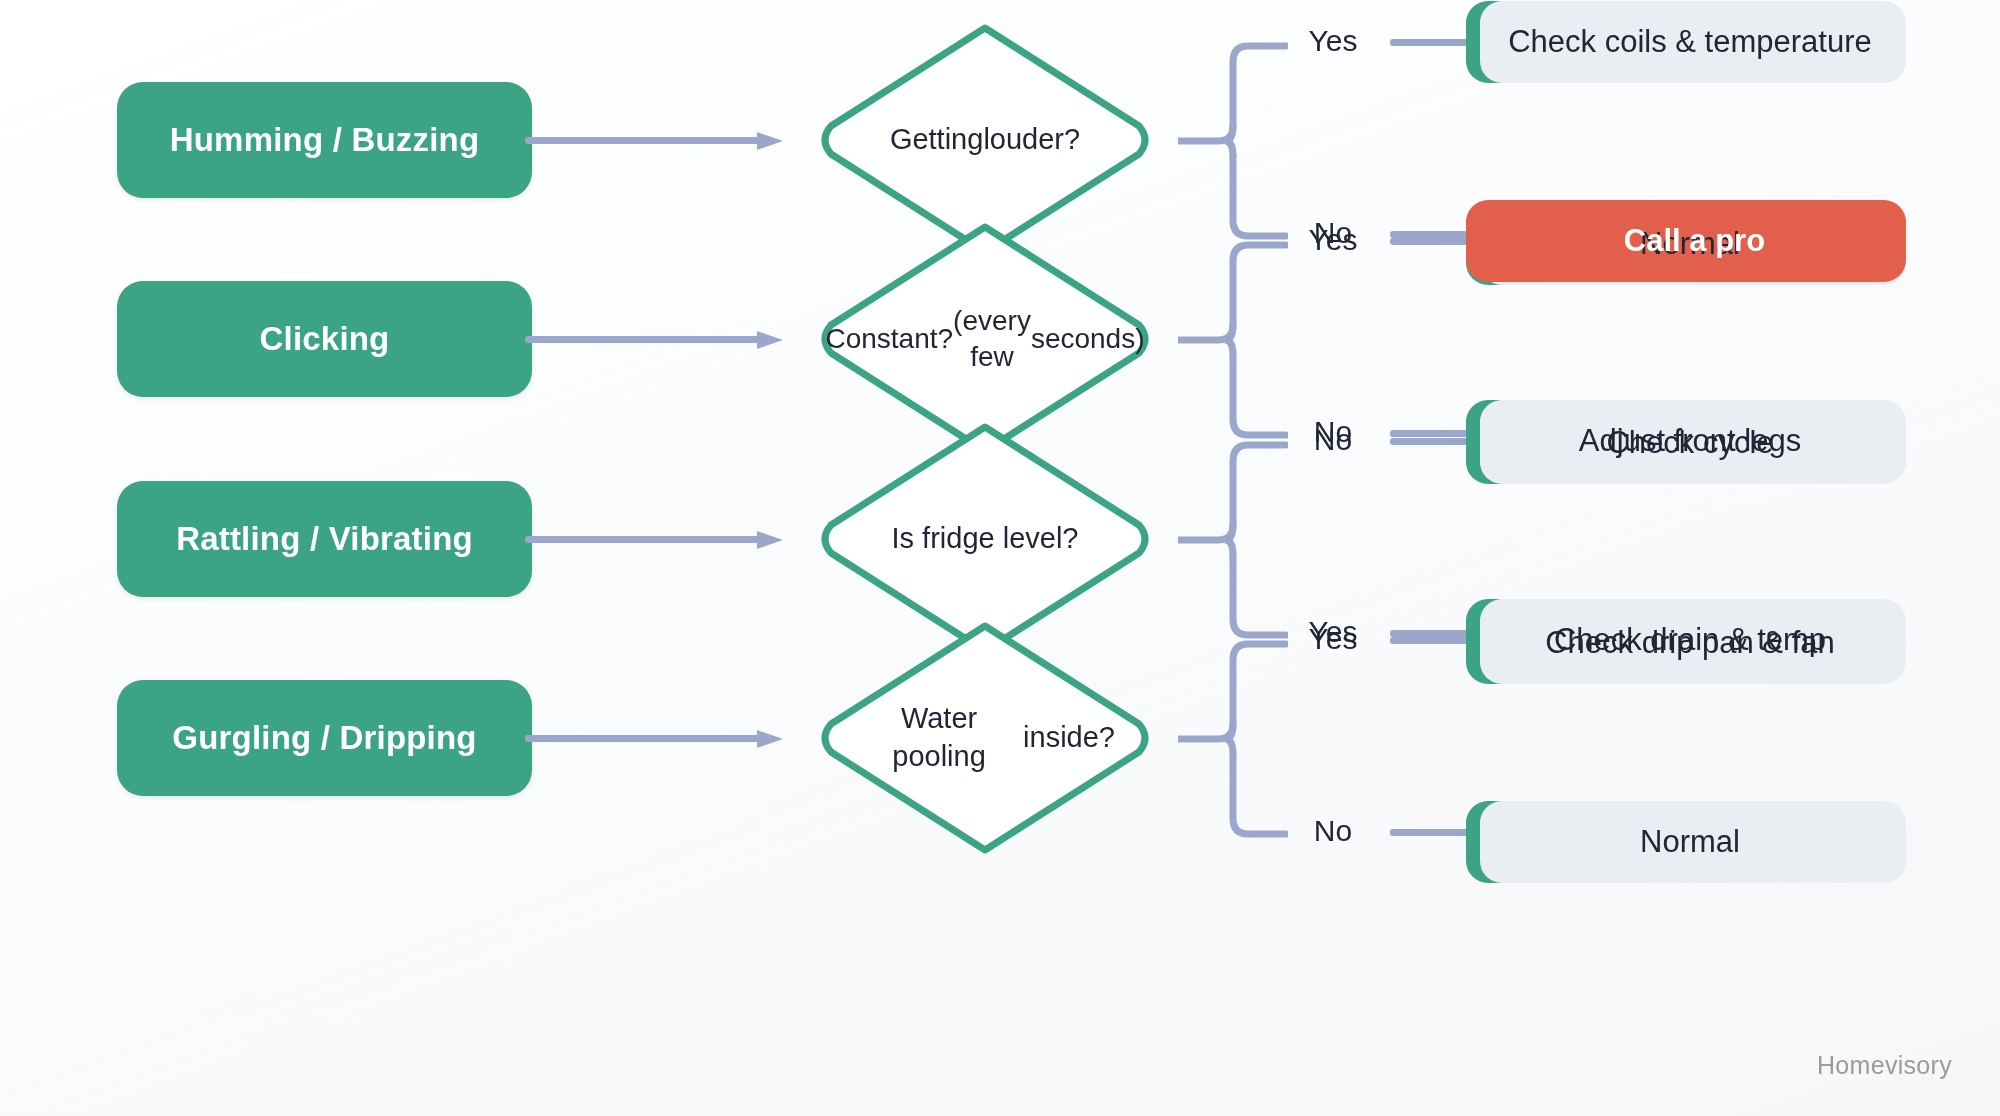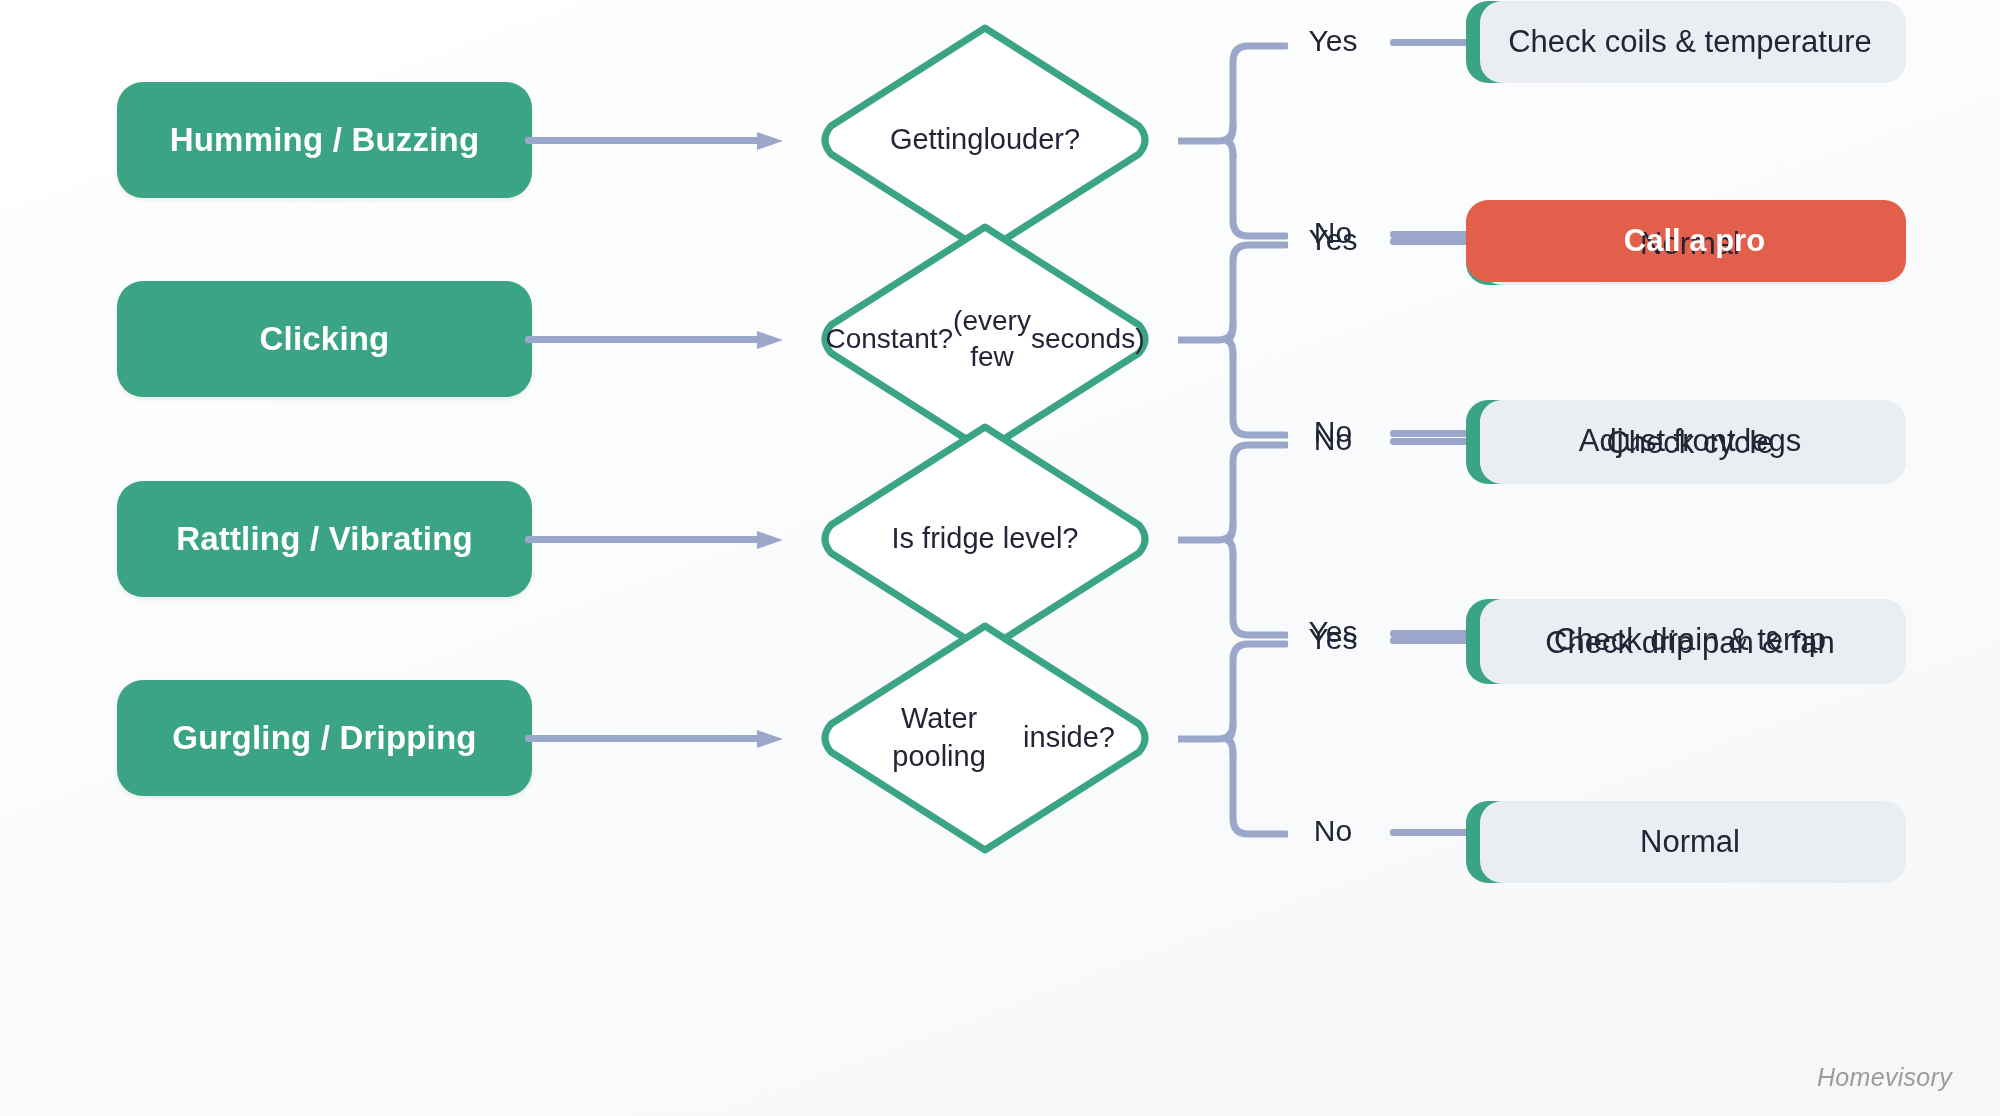--- a/index.html
+++ b/index.html
@@ -211,25 +211,24 @@
   .result.danger .rtext {
     padding-left: 17px;
     color: #ffffff;
     font-weight: bold;
   }
 
   
   #watermark {
     position: absolute;
     right: 48px;
-    bottom: 24px;
+    bottom: 36px;
     color: #9b9b9b;
     font-size: 25px;
     letter-spacing: 0.3px;
-    font-style: italic;
   }
 </style>
 </head>
 <body>
 
 <div id="canvas">
 
   <div class="row" style="top:12px;">
     <div class="source-box">
       <div class="label">Humming / Buzzing</div>

